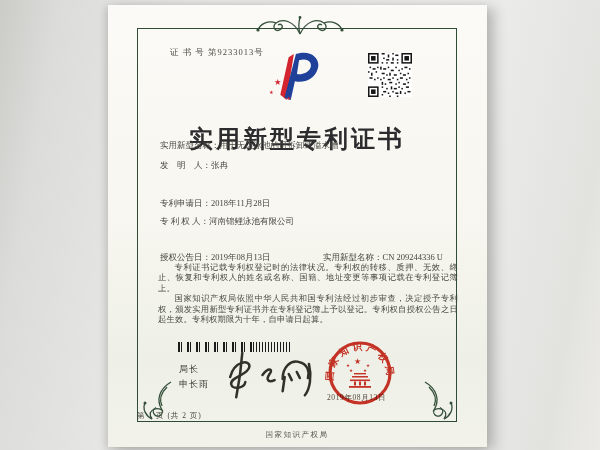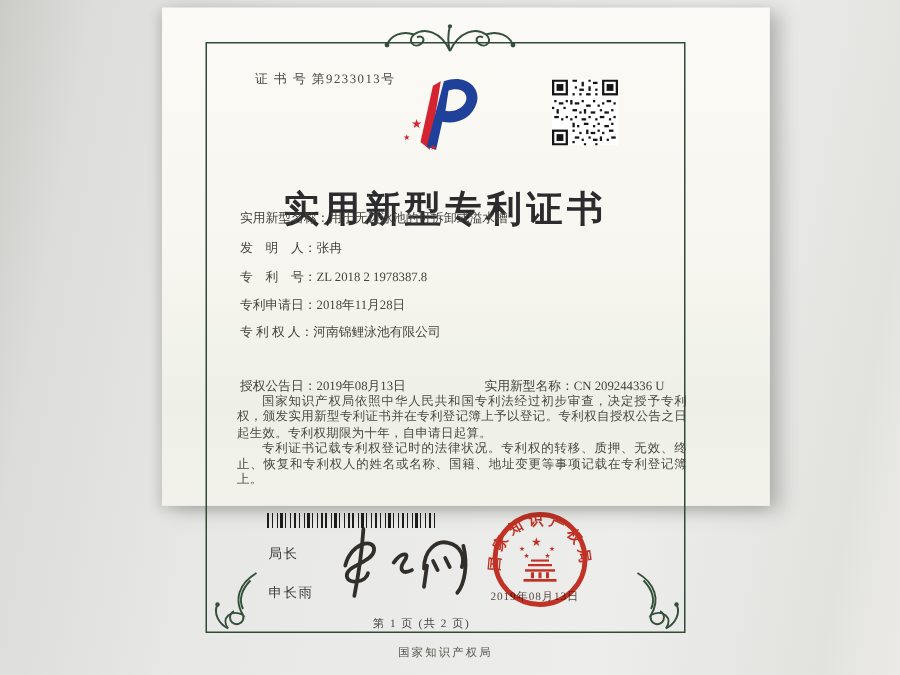--- a/index.html
+++ b/index.html
@@ -2,24 +2,23 @@
 <html><head>
 <meta charset="utf-8">
 <style>
   html,body{margin:0;padding:0;}
   #stage{
     position:relative;width:600px;height:450px;overflow:hidden;
     background:linear-gradient(100deg,#cbccc7 0%,#dcddda 9%,#e8e9e6 30%,#ededeb 70%,#e2e3df 92%,#eceae6 100%);
     font-family:"Liberation Serif","DejaVu Serif",serif;
   }
   #paper{
-    position:absolute;left:108px;top:5px;width:379px;height:332px;
+    position:absolute;left:108px;top:5px;width:379px;height:442px;
     background:linear-gradient(180deg,#fbfaf6 0%,#f7f6f0 50%,#eef0e7 80%,#f2f2ea 100%);
     box-shadow:7px 3px 12px rgba(60,60,55,.30),-3px 2px 7px rgba(60,60,55,.16);
-    padding-left:26px;
   }
   #inner-border{
     position:absolute;left:29px;top:23px;width:320px;height:394px;
     border:1.5px solid #2f4a35;box-sizing:border-box;
   }
   .cert-no{
     position:absolute;left:62px;top:42px;font-size:8.5px;color:#4a4a44;letter-spacing:1px;
   }
   #logo{position:absolute;left:158px;top:46px;width:64px;height:52px;}
   #qr{position:absolute;left:260px;top:48px;width:44px;height:44px;}
@@ -38,25 +37,25 @@
   .paras{
     position:absolute;left:50px;top:258px;width:300px;
     font-size:8.3px;line-height:10.4px;color:#4a4a44;text-align:justify;letter-spacing:.2px;
   }
   .paras p{margin:0;text-indent:2em;}
   #barcode{
     position:absolute;left:70px;top:337px;width:114px;height:10px;
     background:repeating-linear-gradient(90deg,#1c1c1a 0 1.5px,transparent 1.5px 3px,#1c1c1a 3px 3.9px,transparent 3.9px 6.5px,#1c1c1a 6.5px 7.3px,transparent 7.3px 9px);
   }
   .director-label{position:absolute;left:71px;top:358px;font-size:9px;color:#3c3c36;letter-spacing:1px;text-align:right;}
-  .director-name{position:absolute;left:71px;top:384px;font-size:9px;color:#3c3c36;letter-spacing:1px;}
+  .director-name{position:absolute;left:71px;top:373px;font-size:9px;color:#3c3c36;letter-spacing:1px;}
   #signature{position:absolute;left:104px;top:341px;width:106px;height:54px;}
   .seal-date{position:absolute;left:219px;top:388px;font-size:7.5px;color:#564a3e;letter-spacing:.6px;}
   #seal{position:absolute;left:216px;top:330px;width:72px;height:76px;mix-blend-mode:multiply;opacity:.95;}
-  .page-indicator{position:absolute;left:13px;top:406px;width:320px;text-align:center;font-size:7.5px;color:#46463f;letter-spacing:1px;}
+  .page-indicator{position:absolute;left:29px;top:406px;width:320px;font-size:7.5px;color:#46463f;letter-spacing:1px;}
   .footer-note{position:absolute;left:29px;top:425px;width:320px;text-align:center;font-size:7.5px;color:#55554d;letter-spacing:1.5px;}
   .orn{position:absolute;}
   .orn.tl{left:140px;top:11px;width:104px;height:22px;}
   .orn.bl{left:31px;top:375px;width:34px;height:41px;}
   .orn.br{left:315px;top:375px;width:34px;height:41px;transform:scaleX(-1);}
 </style>
 </head>
 <body>
 
 <div id="stage">
@@ -199,41 +198,37 @@
     <div class="title">实用新型专利证书</div>
 
     <div class="frow" style="top:135px">
       <span class="lbl">实用新型名称：</span>
       <span class="val">用于无边泳池的可拆卸式溢水槽</span>
     </div>
     <div class="frow" style="top:155px">
       <span class="lbl">发　明　人：</span>
       <span class="val">张冉</span>
     </div>
-    <div class="frow" style="top:174px">
-      <span class="lbl">专　利　号：</span>
-      <span class="val">ZL 2018 2 1978387.8</span>
-    </div>
     <div class="frow" style="top:193px">
       <span class="lbl">专利申请日：</span>
       <span class="val">2018年11月28日</span>
     </div>
     <div class="frow" style="top:211px">
       <span class="lbl">专 利 权 人：</span>
       <span class="val">河南锦鲤泳池有限公司</span>
     </div>
 
     <div class="grant-row">
       <span class="pair1"><span>授权公告日：</span><span>2019年08月13日</span></span>
       <span class="pair2"><span>实用新型名称：</span><span>CN 209244336 U</span></span>
     </div>
 
     <div class="paras">
+      <p>专利证书记载专利权登记时的法律状况。专利权的转移、质押、无效、终止、恢复和专利权人的姓名或名称、国籍、地址变更等事项记载在专利登记簿上。</p>
       <p>国家知识产权局依照中华人民共和国专利法经过初步审查，决定授予专利权，颁发实用新型专利证书并在专利登记簿上予以登记。专利权自授权公告之日起生效。专利权期限为十年，自申请日起算。</p>
-      <p>专利证书记载专利权登记时的法律状况。专利权的转移、质押、无效、终止、恢复和专利权人的姓名或名称、国籍、地址变更等事项记载在专利登记簿上。</p>
     </div>
 
     <div id="barcode"></div>
 
     <div class="director-label">局长</div>
     <div class="director-name">申长雨</div>
 
     <svg id="signature" viewBox="0 0 105 52">
       <g fill="none" stroke="#17140f" stroke-width="2.5" stroke-linecap="round" opacity="0.87">
         <path d="M18,30 C22,14 38,12 37,20 C36,28 18,30 19,37 C20,43 32,41 33,35"></path>

